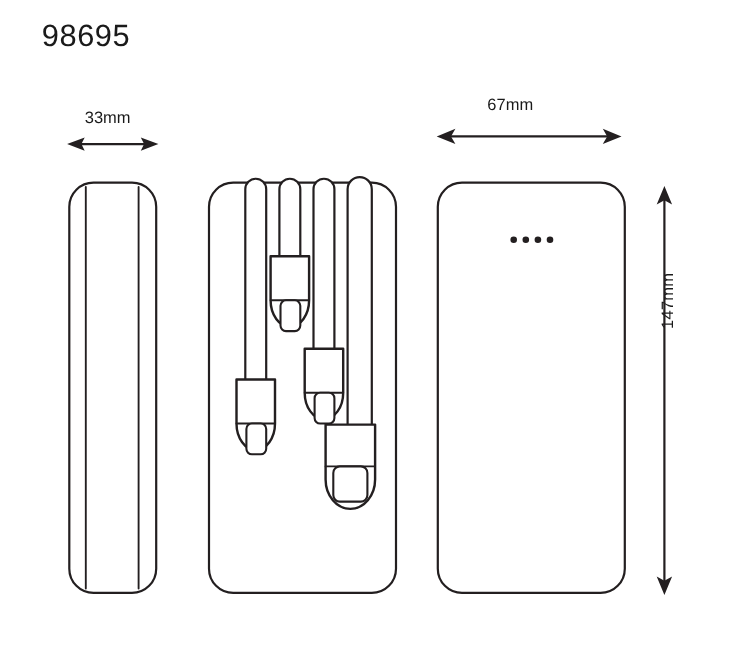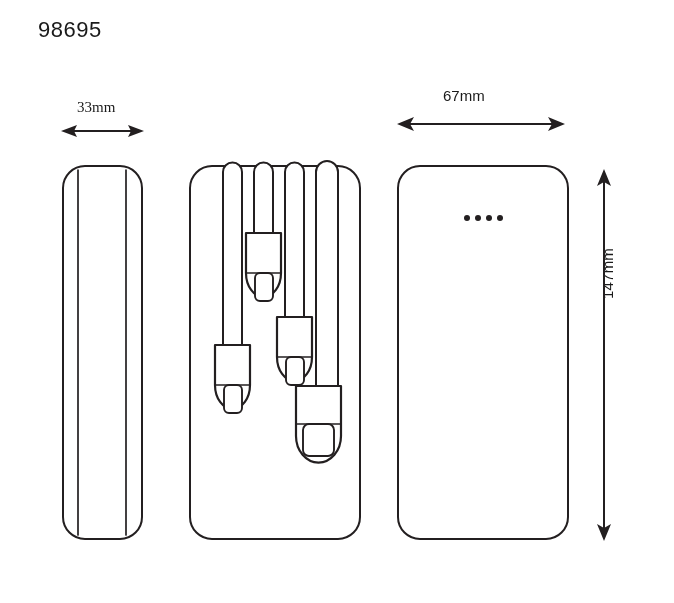--- a/index.html
+++ b/index.html
@@ -19,38 +19,37 @@
     position: absolute;
     left: 0;
     top: 0;
     width: 674px;
     height: 603px;
   }
   .model-title {
     position: absolute;
     left: 38px;
     top: 19px;
-    font-size: 22px;
+    font-size: 28px;
     font-weight: 400;
     color: #1a1a1a;
     letter-spacing: 0.5px;
     line-height: 1;
     white-space: nowrap;
   }
   .dim-label {
     position: absolute;
     font-size: 15px;
     color: #1a1a1a;
     white-space: nowrap;
     line-height: 1;
   }
   .dim-label-width-side {
     left: 77px;
     top: 100px;
-    font-family: Liberation Serif, serif;
   }
   .dim-label-width-front {
     left: 443px;
     top: 88px;
   }
   .dim-label-height {
     left: 600px;
     top: 299px;
     transform: rotate(-90deg);
     transform-origin: left top;

